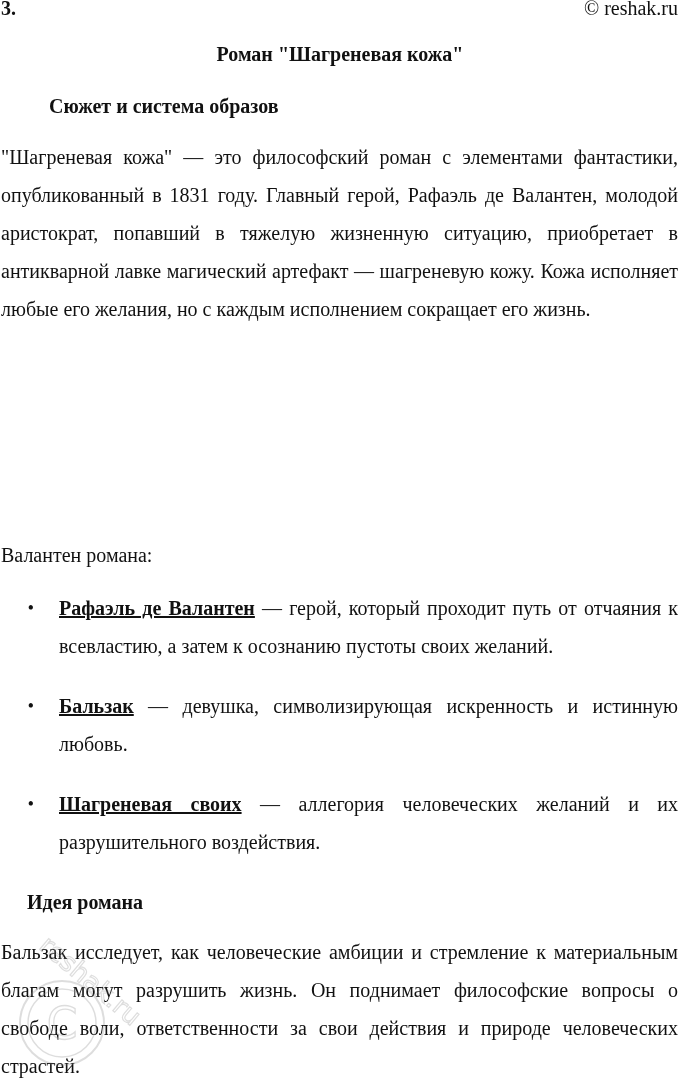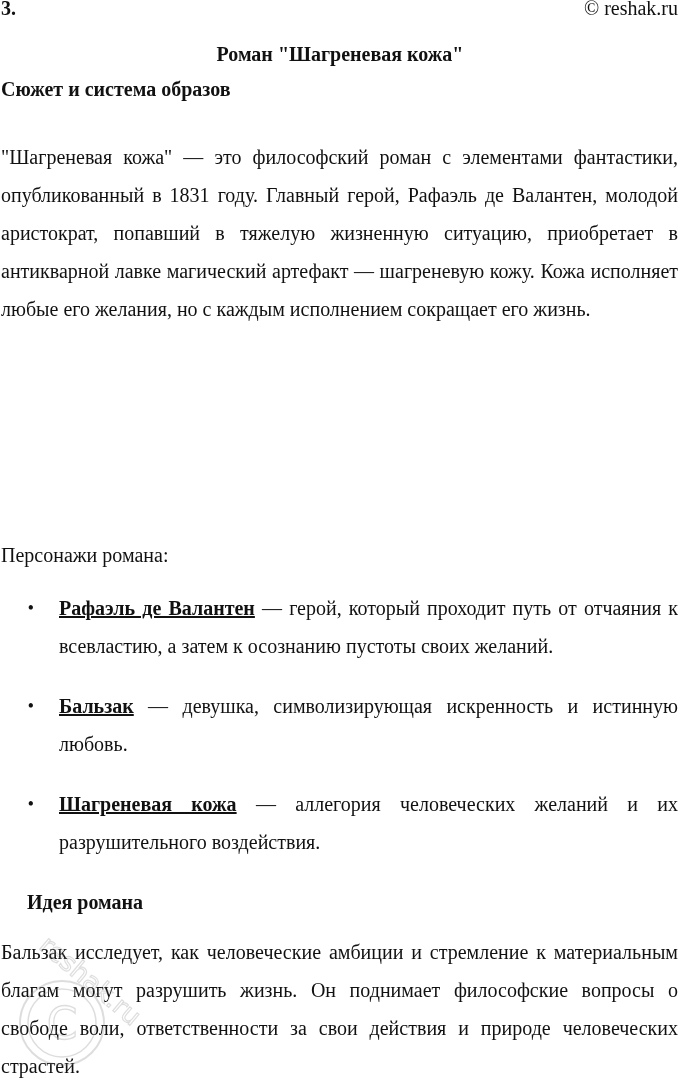--- a/index.html
+++ b/index.html
@@ -101,39 +101,39 @@
 </head>
 <body>
 
 <div class="page">
 
   <div class="header-num">3.</div>
   <div class="header-copy">© reshak.ru</div>
 
   <div class="title">Роман "Шагреневая кожа"</div>
 
-  <div class="section-heading" style="top:78px;">Сюжет и система образов</div>
+  <div class="section-heading" style="top:95px;padding-left:48px;">Сюжет и система образов</div>
 
   <p class="para" style="top:138px;">"Шагреневая кожа" — это философский роман с элементами фантастики, опубликованный в 1831 году. Главный герой, Рафаэль де Валантен, молодой аристократ, попавший в тяжелую жизненную ситуацию, приобретает в антикварной лавке магический артефакт — шагреневую кожу. Кожа исполняет любые его желания, но с каждым исполнением сокращает его жизнь.</p>
 
 
-  <p class="para" style="top:536px;">Персонажи романа:</p>
+  <p class="para" style="top:536px;">Валантен романа:</p>
 
   <ul class="list" style="top:589px;">
     <li class="list-item" style="margin-bottom:22px;">
       <span class="bullet">•</span>
       <span class="term">Рафаэль де Валантен</span><span> — герой, который проходит путь от отчаяния к всевластию, а затем к осознанию пустоты своих желаний.</span>
     </li>
     <li class="list-item" style="margin-bottom:22px;">
       <span class="bullet">•</span>
       <span class="term">Бальзак</span><span> — девушка, символизирующая искренность и истинную любовь.</span>
     </li>
     <li class="list-item">
       <span class="bullet">•</span>
-      <span class="term">Шагреневая кожа</span><span> — аллегория человеческих желаний и их разрушительного воздействия.</span>
+      <span class="term">Шагреневая своих</span><span> — аллегория человеческих желаний и их разрушительного воздействия.</span>
     </li>
   </ul>
 
   <div class="section-heading" style="top:891px;margin-left:26px;">Идея романа</div>
 
   <p class="para" style="top:933px;">Бальзак исследует, как человеческие амбиции и стремление к материальным благам могут разрушить жизнь. Он поднимает философские вопросы о свободе воли, ответственности за свои действия и природе человеческих страстей.</p>
 
   <svg class="watermark" viewBox="0 0 150 150">
     <circle cx="52" cy="88" r="42" fill="none" stroke="#888" stroke-width="2"></circle>
     <circle cx="52" cy="88" r="34" fill="none" stroke="#888" stroke-width="1.5"></circle>

